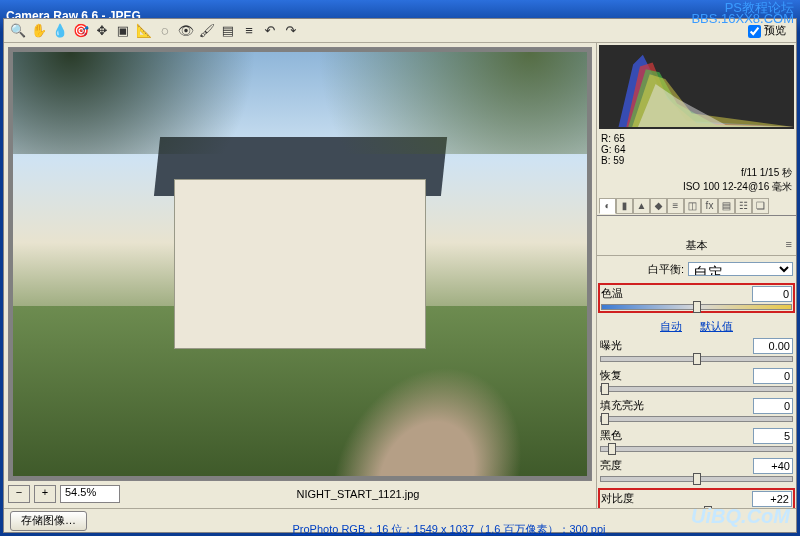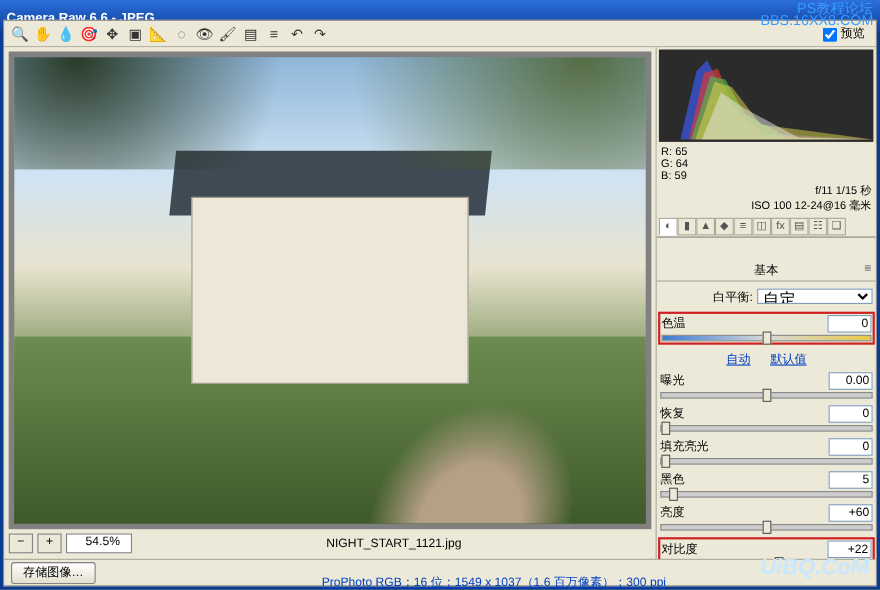--- a/index.html
+++ b/index.html
@@ -18,21 +18,21 @@
     linear-gradient(180deg, rgba(120,150,200,0) 0%, rgba(120,150,200,0) 40%, rgba(70,100,60,0) 60%),
     linear-gradient(180deg, #8fb6d9 0%, #cfe3f3 25%, #e8e3cf 45%, #6f8a4e 70%, #47612f 100%);
   }
   .house { position: absolute; left: 28%; top: 30%; width: 44%; height: 40%; background: #ece7d8; border: 1px solid #998; }
   .roof { position: absolute; left: 25%; top: 20%; width: 50%; height: 14%; background: #3f4a55; transform: skewX(-6deg); }
   .tree-fg { position: absolute; top: 0; left: 0; right: 0; height: 24%; background: radial-gradient(circle at 10% 0%, rgba(30,45,20,.9), transparent 35%), radial-gradient(circle at 90% 0%, rgba(70,90,30,.8), transparent 40%); }
   .lawn { position: absolute; bottom: 0; left: 0; right: 0; height: 40%; background: linear-gradient(180deg,#6d8c50,#3f5a2a); }
   .path { position: absolute; bottom: 0; left: 55%; width: 38%; height: 30%; background: radial-gradient(ellipse at 50% 100%, #b59f86 30%, transparent 60%); transform: skewX(-10deg); }
   .zoom-bar { height: 20px; display: flex; align-items: center; gap: 4px; margin-top: 3px; }
   .zoom-btn { width: 22px; height: 18px; border: 1px solid #848284; background: #ece9d8; text-align: center;}
-  .zoom-sel { height: 18px; border: 1px solid #848284; background: #fff; padding: 0 10px 0 4px; min-width: 60px; text-align: right; }
+  .zoom-sel { height: 18px; border: 1px solid #848284; background: #fff; padding: 0 10px 0 4px; min-width: 60px; }
   .filename { flex: 1; text-align: center; font-size: 11px; color: #000; }
   .right { width: 200px; background: #ece9d8; border-left: 1px solid #aca899; display: flex; flex-direction: column; }
   .histo-box { height: 84px; background: #2b2b2b; margin: 2px; position: relative; overflow: hidden; }
   .histo-box svg { position: absolute; inset: 0; }
   .info-row { display: flex; padding: 2px 4px; font-size: 10px; background: #ece9d8; flex-direction: column; }
   .tabstrip { height: 18px; display: flex; gap: 0; border-bottom: 1px solid #848284; margin-top: 2px; background: #ece9d8; padding: 0 2px;}
   .tab-ic { width: 17px; height: 16px; border: 1px solid #aca899; background: #ece9d8; font-size: 10px; text-align: center; line-height: 14px; color: #555;}
   .tab-ic.active { background: #fff; border-bottom-color: #fff; }
   .panel-title { text-align: center; font-size: 11px; padding: 2px 0; border-bottom: 1px solid #aca899; position: relative; margin-top: 20px; }
   .panel-title::after { content:"≡"; position:absolute; right:4px; top:2px; color:#555;}
@@ -201,21 +201,21 @@
       <span>黑色</span>
       <div class="val-box">5</div>
     </div>
     <div class="track ">
       <div class="thumb" style="left:6%"></div>
     </div>
   </div>
             <div class="slider-item ">
     <div class="slider-head">
       <span>亮度</span>
-      <div class="val-box">+60</div>
+      <div class="val-box">+40</div>
     </div>
     <div class="track ">
       <div class="thumb" style="left:50%"></div>
     </div>
   </div>
             <div class="slider-item hl">
     <div class="slider-head">
       <span>对比度</span>
       <div class="val-box">+22</div>
     </div>

